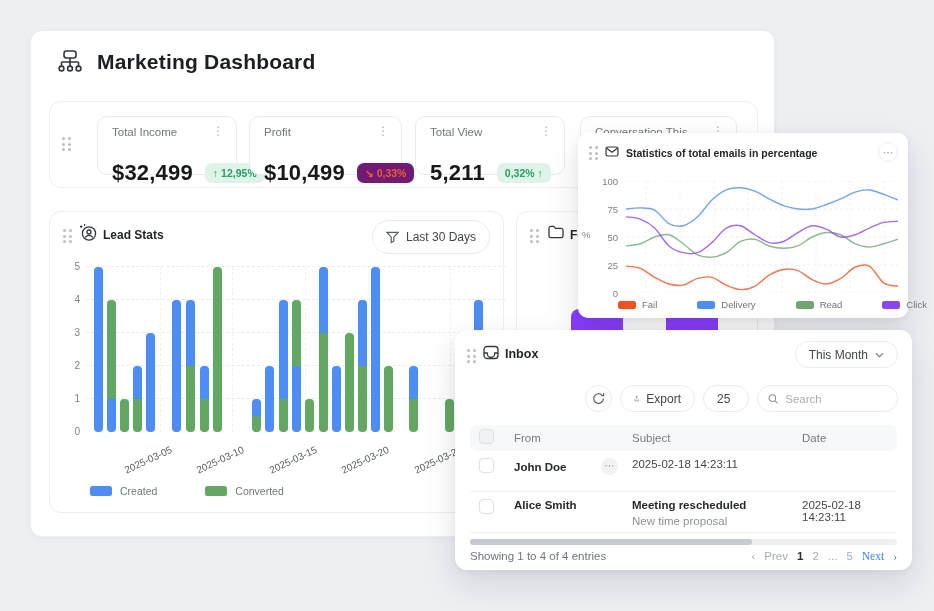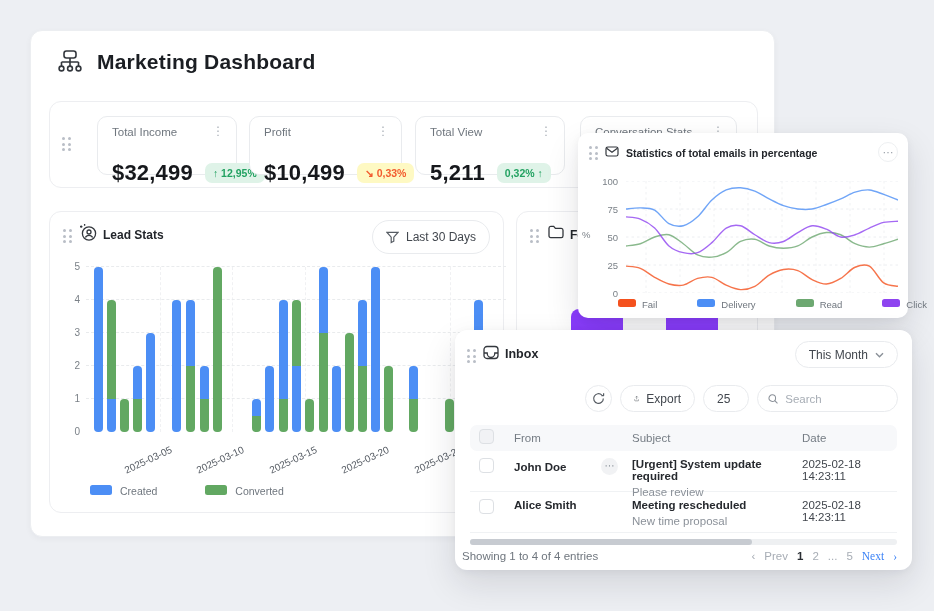--- a/index.html
+++ b/index.html
@@ -24,36 +24,36 @@
   
   #stats-wrap { position:absolute; left:18px; top:70px; width:709px; height:87px; border:1px solid #edeef1; border-radius:12px; }
   .stat-card { position:absolute; top:14px; height:59px; border:1px solid #e9ebee; border-radius:10px; padding:9px 12px 8px 14px; background:#fff; }
   .stat-top { display:flex; justify-content:space-between; align-items:flex-start; }
   .stat-label { font-size:11.5px; color:#6f767e; }
   .kebab { color:#aab0b8; font-size:12px; line-height:10px; cursor:pointer; letter-spacing:0; }
   .stat-bottom { display:flex; align-items:center; gap:12px; margin-top:22px; }
   .stat-value { font-size:22px; font-weight:700; color:#16181c; letter-spacing:.2px; }
   .badge { font-size:10.5px; font-weight:600; padding:4px 8px; border-radius:7px; white-space:nowrap; }
   .badge.up { background:#dff3e8; color:#23a262; }
-  .badge.down { background:#fef9c3; color:#f25b2e; }
+  .badge.down { background:#701a75; color:#f25b2e; }
   .panel-title { position:absolute; font-size:12px; font-weight:700; color:#23262b; }
   .pill-btn { position:absolute; display:flex; align-items:center; gap:7px; border:1px solid #e9ebee; border-radius:16px; background:#fff; font-size:12px; color:#42474e; padding:0 13px; cursor:pointer; }
 
   #lead-card { position:absolute; left:18px; top:180px; width:455px; height:302px; border:1px solid #edeef1; border-radius:12px; }
   #folder-card { position:absolute; left:485px; top:180px; width:242px; height:302px; border:1px solid #edeef1; border-radius:12px; }
 
   
   #lead-plot { position:absolute; left:36px; top:55px; width:420px; height:165px; }
   .hgrid { position:absolute; left:0; width:100%; border-top:1px dashed #e9ebed; }
   .vgrid { position:absolute; top:0; height:100%; border-left:1px dashed #f0f1f3; }
   .ylab { position:absolute; left:-28px; width:22px; text-align:right; font-size:10px; color:#7a8087; }
   .bar { position:absolute; bottom:0; width:9px; border-radius:4px; overflow:hidden; display:flex; flex-direction:column-reverse; }
   .xlab { position:absolute; font-size:10px; color:#555b63; white-space:nowrap; transform:translateX(-100%) rotate(-25deg); transform-origin:100% 0; }
   .legend { position:absolute; display:flex; align-items:center; gap:24px; }
-  .legend .item { display:flex; gap:8px; font-size:10.5px; color:#6f767e;padding-left:24px; }
+  .legend .item { display:flex; align-items:center; gap:8px; font-size:10.5px; color:#6f767e;padding-left:24px; }
   .sw { border-radius:2.5px; display:inline-block; }
 
   
   #email-title { left:48px; top:14px; font-size:10.5px; }
   #email-more { position:absolute; right:10px; top:9px; width:20px; height:20px; border:1px solid #eef0f2; border-radius:50%; color:#9aa1a9; font-size:11px; text-align:center; line-height:18px; cursor:pointer; }
   #email-ylabs div { position:absolute; left:14px; width:26px; text-align:right; font-size:9.5px; color:#7a8087; }
   #email-pct { position:absolute; left:4px; top:96px; font-size:9.5px; color:#7a8087; }
   #email-svg { position:absolute; left:48px; top:48px; }
   #email-legend { left:16px; top:166px; gap:16px; }
   #email-legend .item { font-size:9.5px; gap:6px; }
@@ -78,21 +78,21 @@
   .drow { height:41px; border-bottom:1px solid #f0f2f4; padding-top:7px; }
   .from-cell { display:flex; align-items:center; justify-content:space-between; padding-right:14px; }
   .from-name { font-size:11.5px; font-weight:700; color:#26292e; }
   .row-menu { width:17px; height:17px; background:#f1f2f4; border-radius:50%; color:#868d95; font-size:10px; text-align:center; line-height:16px; cursor:pointer; }
   .subj1 { font-size:11.5px; font-weight:700; color:#26292e; }
   .subj2 { font-size:11.5px; color:#8b9199; margin-top:4px; }
   .dcell { font-size:11.5px; color:#41464d; }
 
   #hscroll { position:absolute; left:15px; top:209px; width:427px; height:6px; background:#eef0f2; border-radius:3px; }
   #hscroll .thumb { position:absolute; left:0; top:0; height:6px; width:66%; background:#c7cbd1; border-radius:3px; cursor:grab; }
-  #inbox-footer { position:absolute; left:7px; right:15px; top:220px; display:flex; justify-content:space-between; align-items:center; }
+  #inbox-footer { position:absolute; left:15px; right:15px; top:220px; display:flex; justify-content:space-between; align-items:center; }
   #showing { font-size:11.5px; color:#6f767e; }
   #pager { display:flex; align-items:center; gap:9px; font-size:11.5px; }
   #pager span { cursor:pointer; }
   .pg-mut { color:#a7adb5; }
   .pg-on { color:#2a2e33; font-weight:700; }
   .pg-next { color:#3b82f6;font-family:Liberation Serif, serif; }
 
   svg.ic { display:block; }
 </style>
 </head>
@@ -148,21 +148,21 @@
               <span class="stat-label">Total View</span>
               <span class="kebab">⋮</span>
             </div>
             <div class="stat-bottom">
               <span class="stat-value">5,211</span>
               <span class="badge up">0,32% ↑</span>
             </div>
           </div>
           <div class="stat-card" style="left: 530px; width: 157px;">
             <div class="stat-top">
-              <span class="stat-label">Conversation Stats</span>
+              <span class="stat-label">Conversation This</span>
               <span class="kebab">⋮</span>
             </div>
           </div>
         </div>
     </div>
 
     <div id="lead-card">
       <span class="drag" style="left:13px; top:17px;">
           <i></i>
           <i></i>
@@ -436,24 +436,20 @@
           <div class="th">Subject</div>
           <div class="th">Date</div>
         </div>
       <div id="tbody">
           <div class="trow drow">
             <div><span class="cb"></span></div>
             <div class="from-cell">
               <span class="from-name">John Doe</span>
               <span class="row-menu">⋯</span>
             </div>
-            <div>
-              <div class="subj1">[Urgent] System update required</div>
-              <div class="subj2">Please review</div>
-            </div>
             <div class="dcell">2025-02-18 14:23:11</div>
           </div>
           <div class="trow drow">
             <div><span class="cb"></span></div>
             <div class="from-cell">
               <span class="from-name">Alice Smith</span>
             </div>
             <div>
               <div class="subj1">Meeting rescheduled</div>
               <div class="subj2">New time proposal</div>

